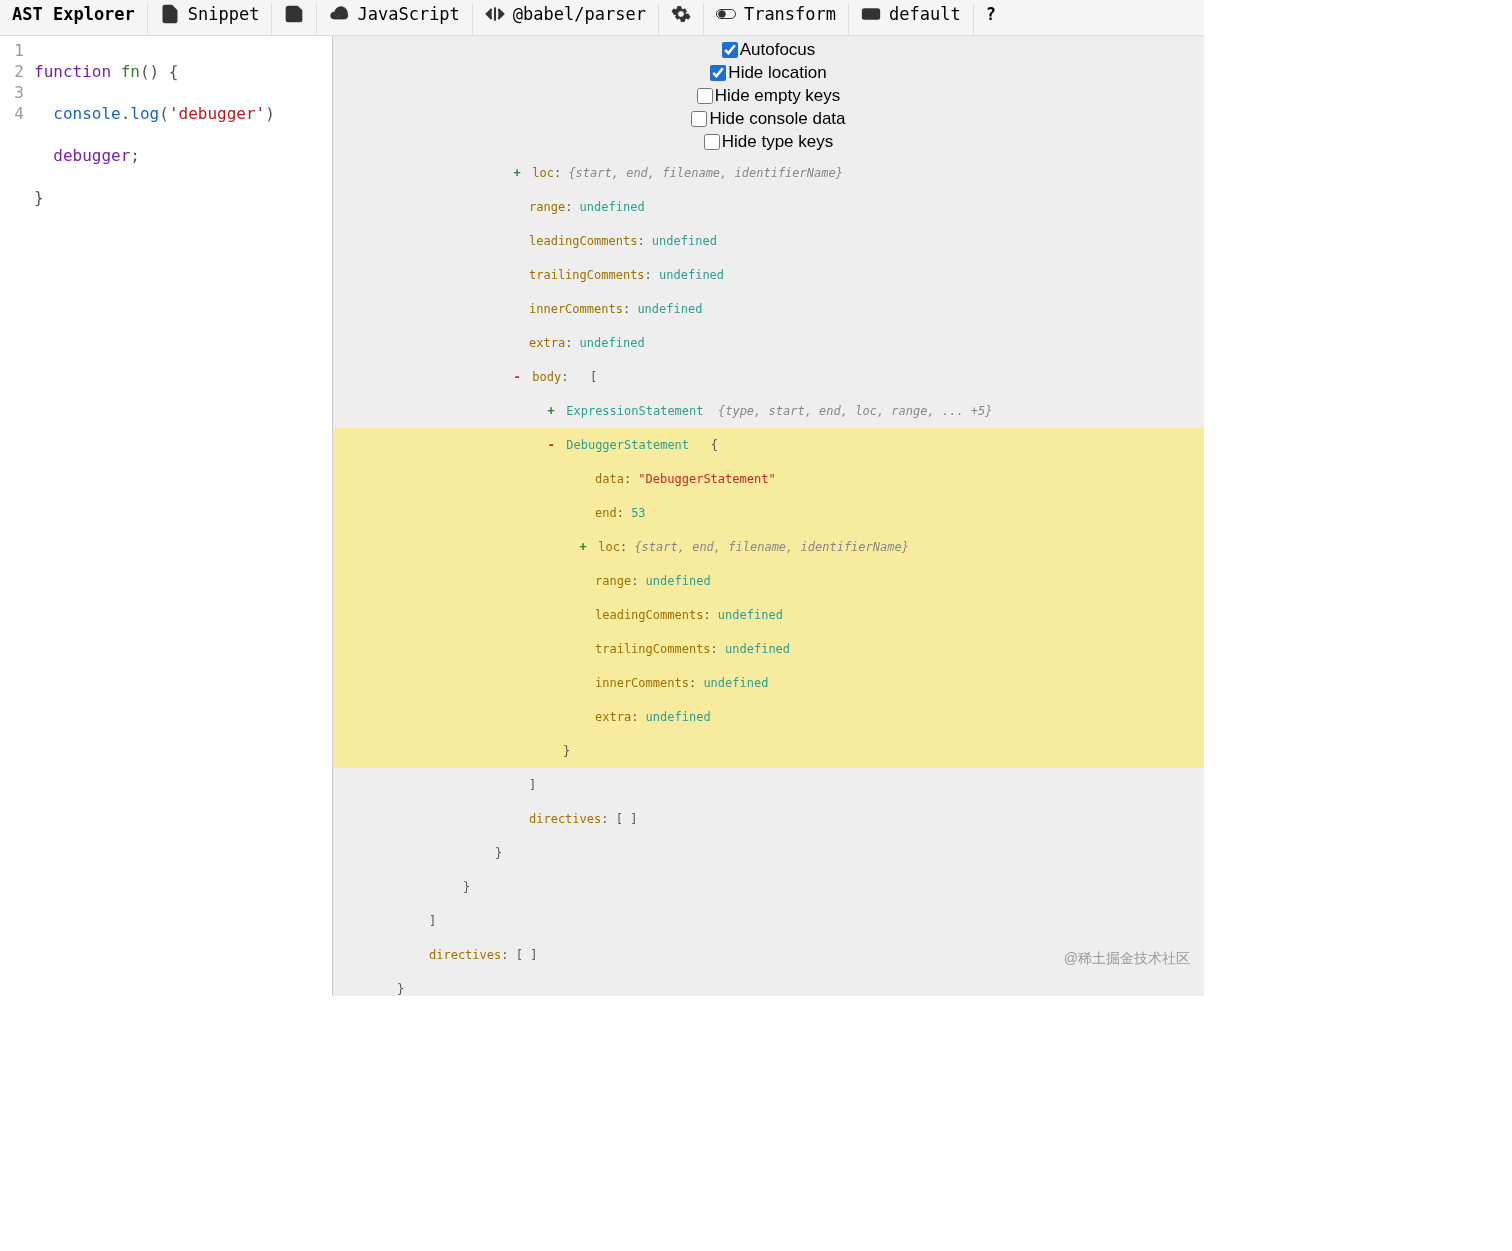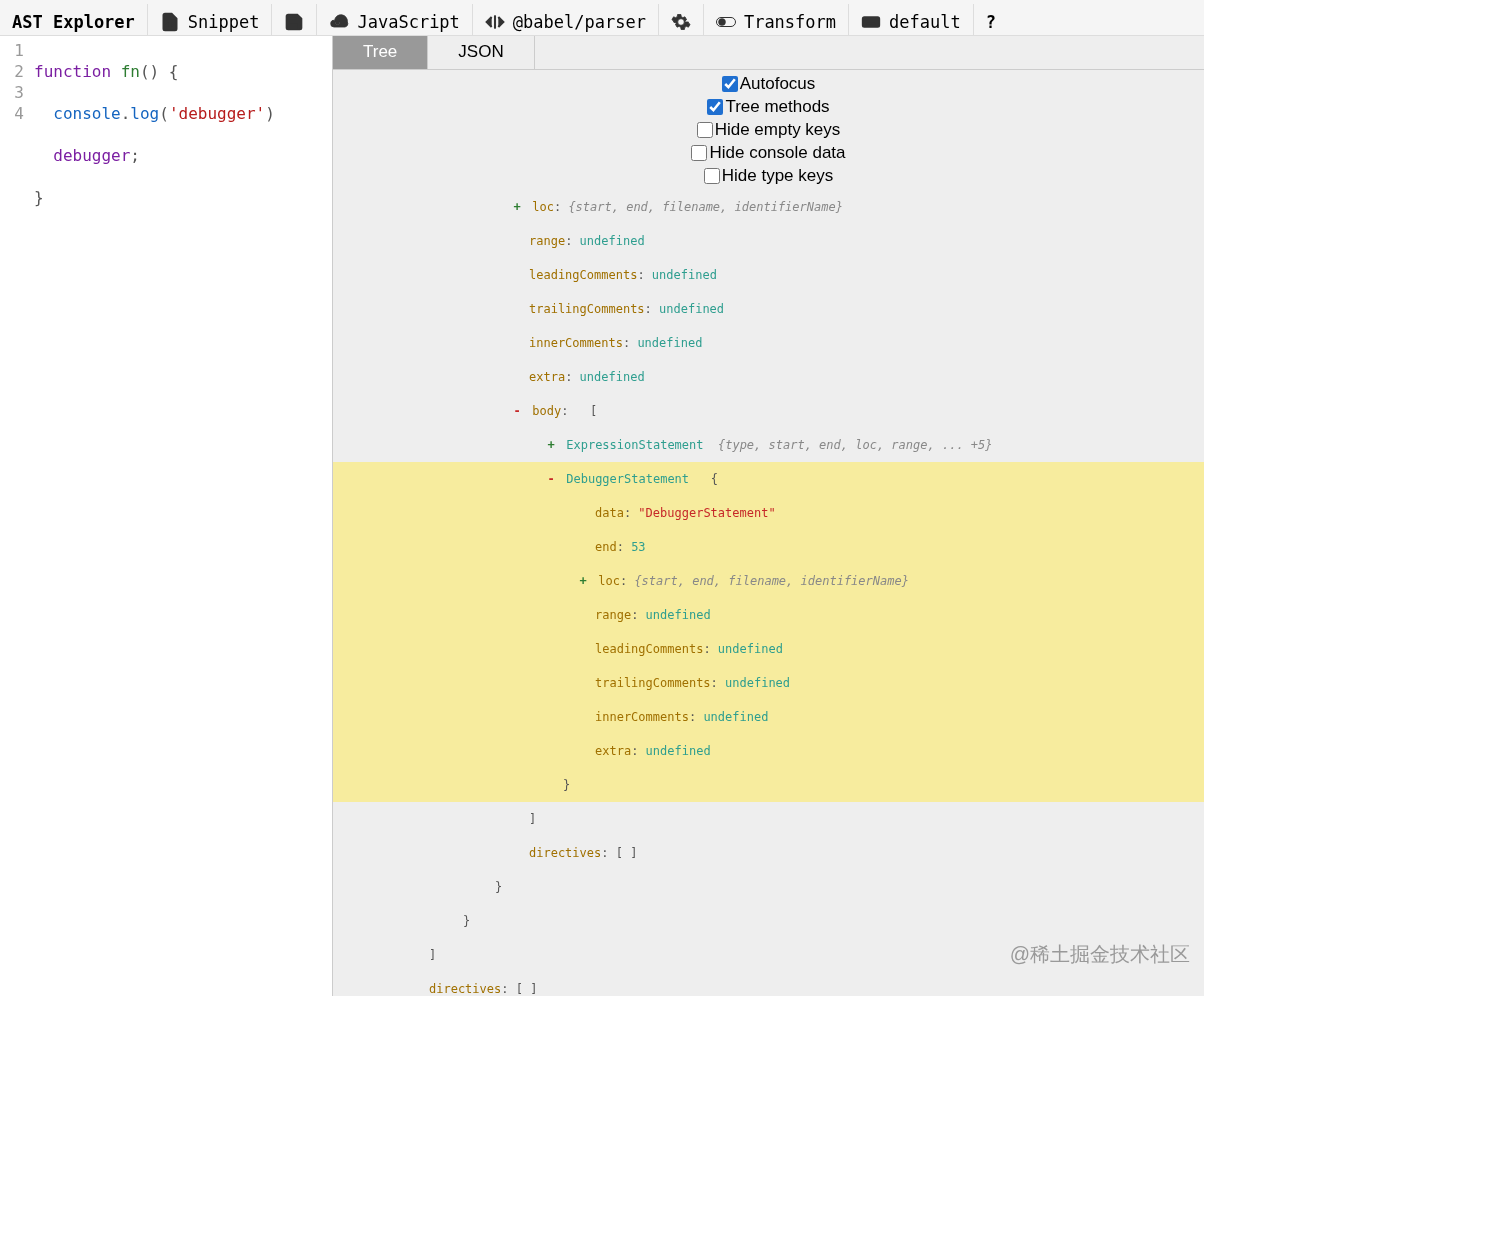--- a/index.html
+++ b/index.html
@@ -14,21 +14,21 @@
 }
 .toolbar {
   display: flex;
   align-items: center;
   height: 36px;
   background: #f5f5f5;
   border-bottom: 1px solid #ddd;
 }
 .tb-item {
   display: flex;
-  align-items: center;
+  align-items: flex-start;
   height: 100%;
   padding: 0 12px;
   border-right: 1px solid #ddd;
   cursor: pointer;
   gap: 8px;
   font-family: "Menlo","Consolas",monospace;
   font-size: 17px;
   margin-top: 8px;
 }
 .tb-item.title { font-weight: bold; font-family: "Menlo","Consolas",monospace; }
@@ -106,21 +106,21 @@
 .val-str { color: #c62828; }
 .val-type { color: #2e9e8f; font-weight: 500; }
 .collapsed { color: #888; font-style: italic; }
 .bracket { color: #555; }
 .hl { background: #f7ec9e; }
 .watermark {
   position: absolute;
   right: 14px;
   bottom: 28px;
   color: #999;
-  font-size: 20px;
+  font-size: 14px;
   user-select: none;
 }
 </style>
 </head>
 <body>
 
 <div class="toolbar">
   <div class="tb-item title">
       <span>AST Explorer</span>
     </div>
@@ -193,32 +193,28 @@
     </div>
     <div class="code-lines">
 <div><span class="tok-kw">function</span><span class="tok-fn"> fn</span><span class="tok-pun">() {</span></div>
 <div>  <span class="tok-id">console</span><span class="tok-pun">.</span><span class="tok-id">log</span><span class="tok-pun">(</span><span class="tok-str">'debugger'</span><span class="tok-pun">)</span></div>
 <div>  <span class="tok-kw">debugger</span><span class="tok-pun">;</span></div>
 <div><span class="tok-pun">}</span></div>
     </div>
   </div>
 
   <div class="right-pane">
-    <div class="tabs">
-      <div class="tab active"><span>Tree</span></div>
-      <div class="tab"><span>JSON</span></div>
-    </div>
     <div class="opts">
       <label>
           <input type="checkbox" checked="" style="">
           <span>Autofocus</span>
         </label>
       <label>
           <input type="checkbox" checked="" style="">
-          <span>Tree methods</span>
+          <span>Hide location</span>
         </label>
       <label>
           <input type="checkbox" style="">
           <span>Hide empty keys</span>
         </label>
       <label>
           <input type="checkbox" style="">
           <span>Hide console data</span>
         </label>
       <label>

